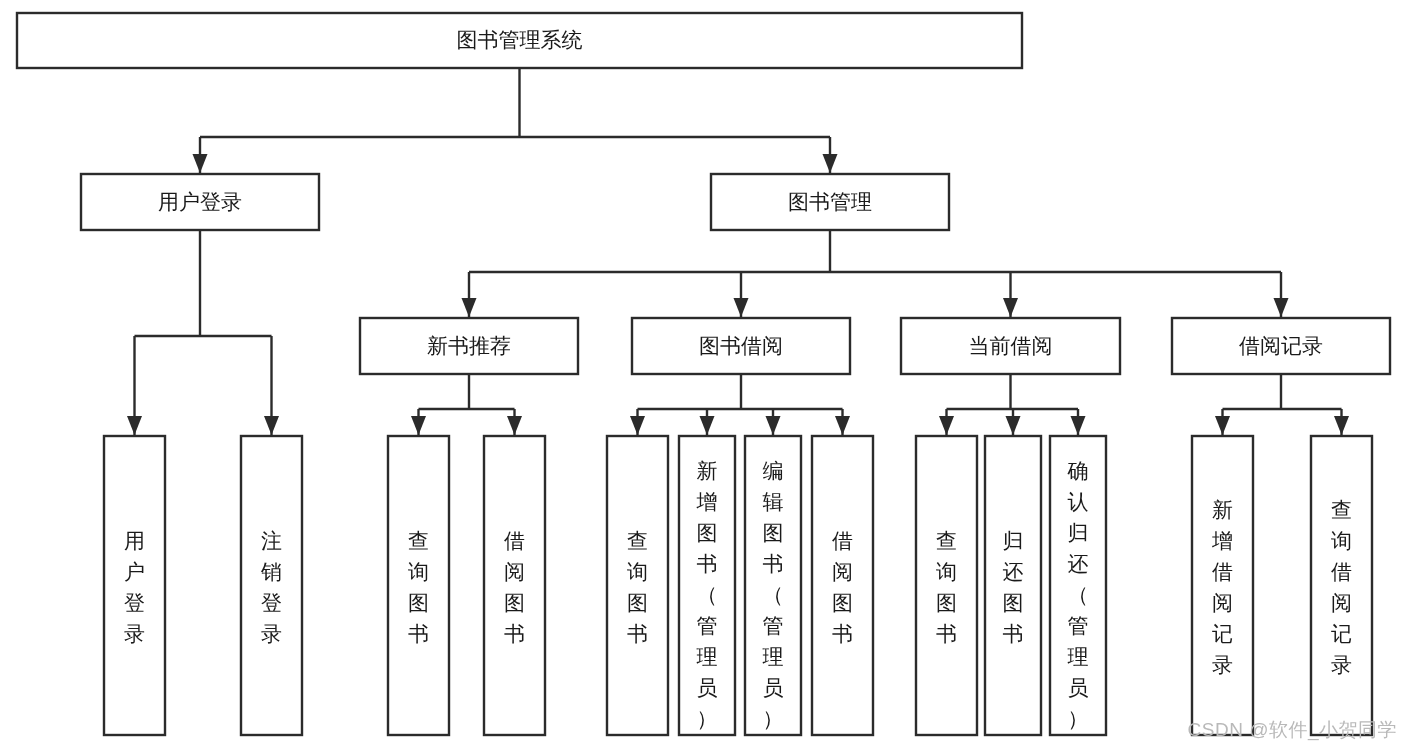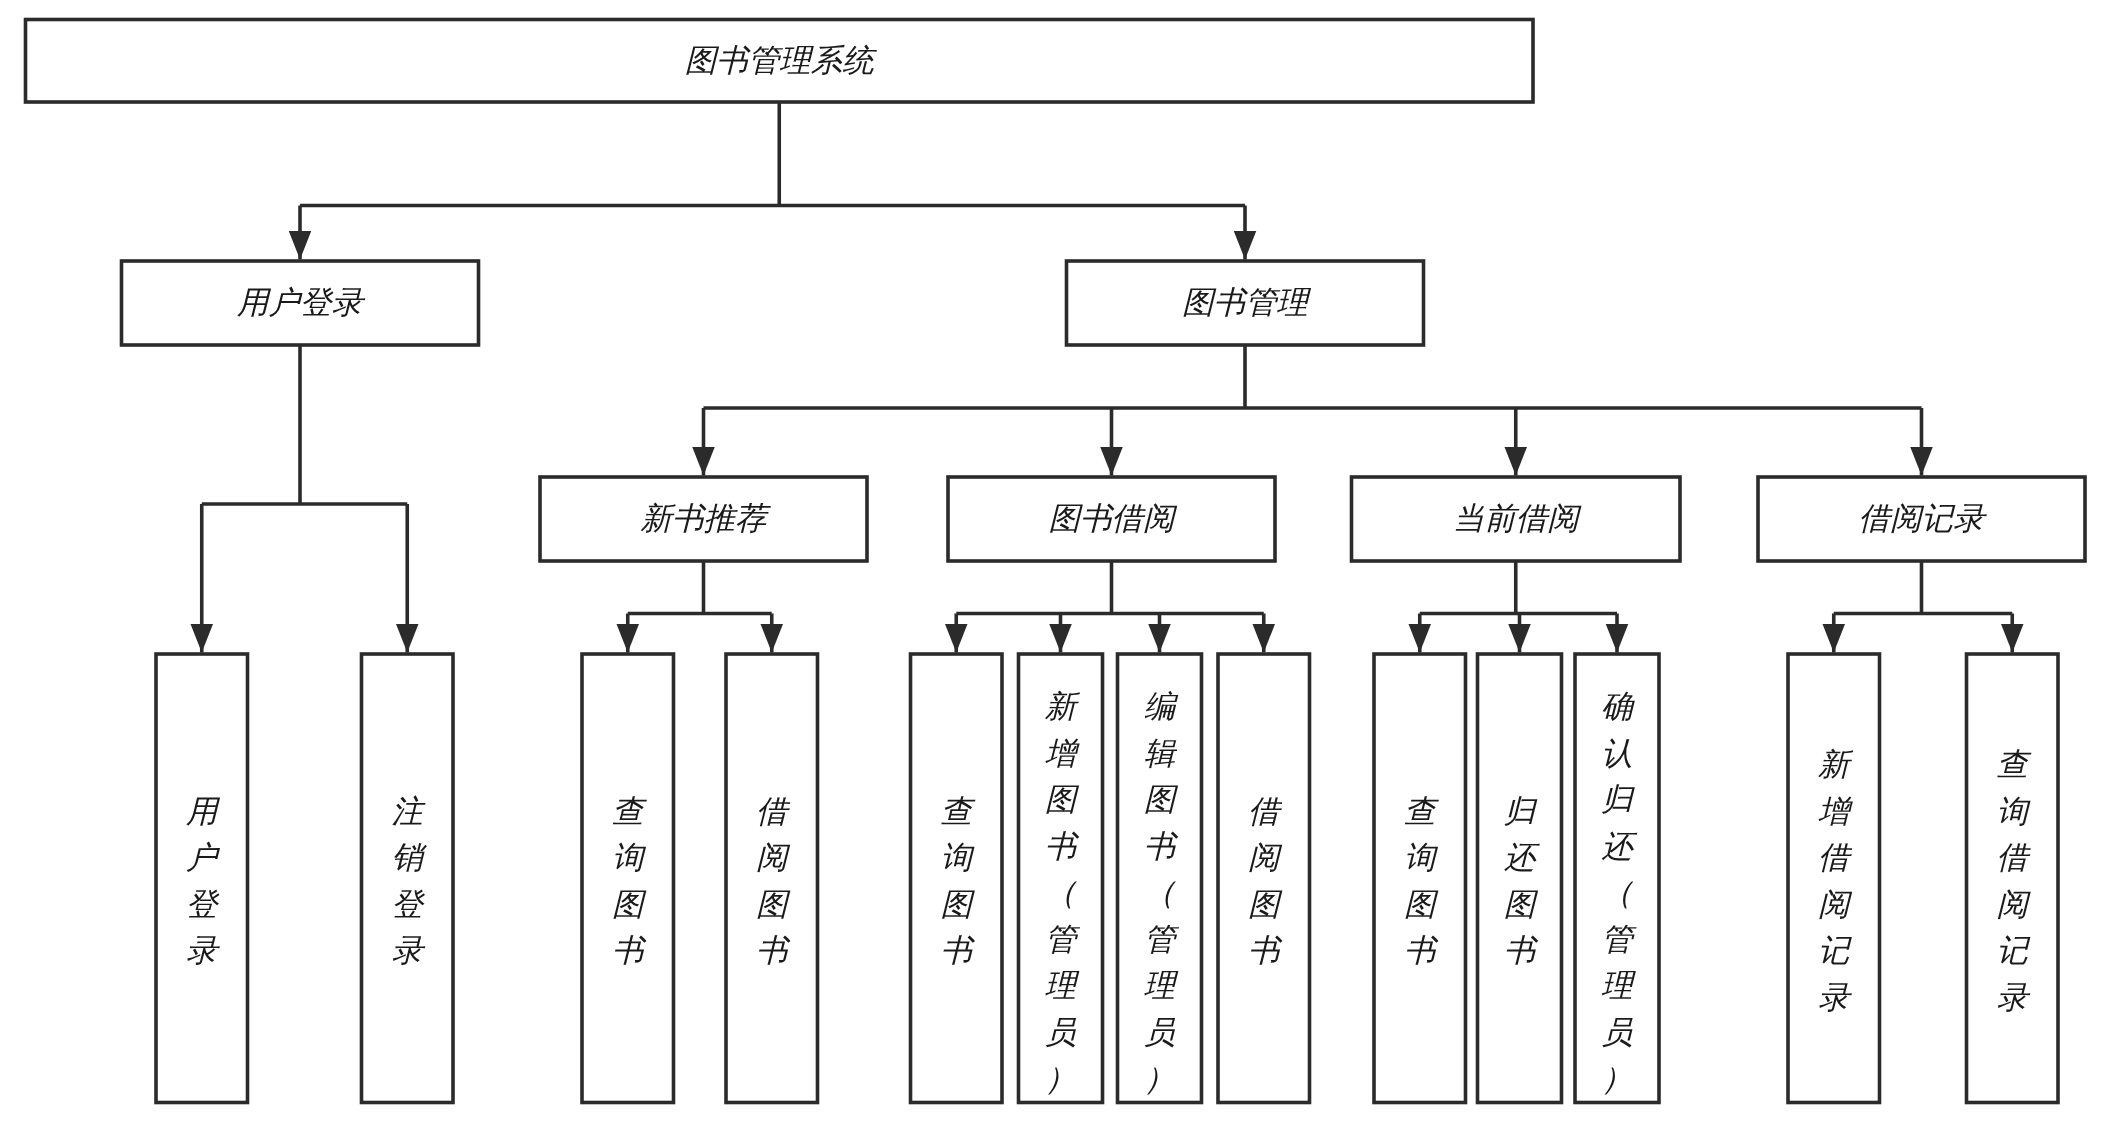--- a/index.html
+++ b/index.html
@@ -11,21 +11,20 @@
     width: 1405px;
     height: 747px;
     overflow: hidden;
     font-family: "Liberation Sans", "DejaVu Sans", sans-serif;
   }
   #diagram-root {
     position: relative;
     width: 1405px;
     height: 747px;
     background: #ffffff;
-    font-style: italic;
   }
   svg.diagram-canvas {
     position: absolute;
     left: 0;
     top: 0;
     width: 1405px;
     height: 747px;
     display: block;
   }
   .node-box {
@@ -203,13 +202,14 @@
         <g>
           <rect x="1192" y="436" width="61" height="299" class="node-box"></rect>
           <text x="1222.5" class="node-label-vertical"><tspan x="1222.5" y="516.68">新</tspan><tspan x="1222.5" y="547.68">增</tspan><tspan x="1222.5" y="578.68">借</tspan><tspan x="1222.5" y="609.68">阅</tspan><tspan x="1222.5" y="640.68">记</tspan><tspan x="1222.5" y="671.68">录</tspan></text>
         </g>
         <g>
           <rect x="1311" y="436" width="61" height="299" class="node-box"></rect>
           <text x="1341.5" class="node-label-vertical"><tspan x="1341.5" y="516.68">查</tspan><tspan x="1341.5" y="547.68">询</tspan><tspan x="1341.5" y="578.68">借</tspan><tspan x="1341.5" y="609.68">阅</tspan><tspan x="1341.5" y="640.68">记</tspan><tspan x="1341.5" y="671.68">录</tspan></text>
         </g>
       </g>
   </svg>
+  <div class="watermark">CSDN @软件_小贺同学</div>
 </div>
 
 </body></html>

